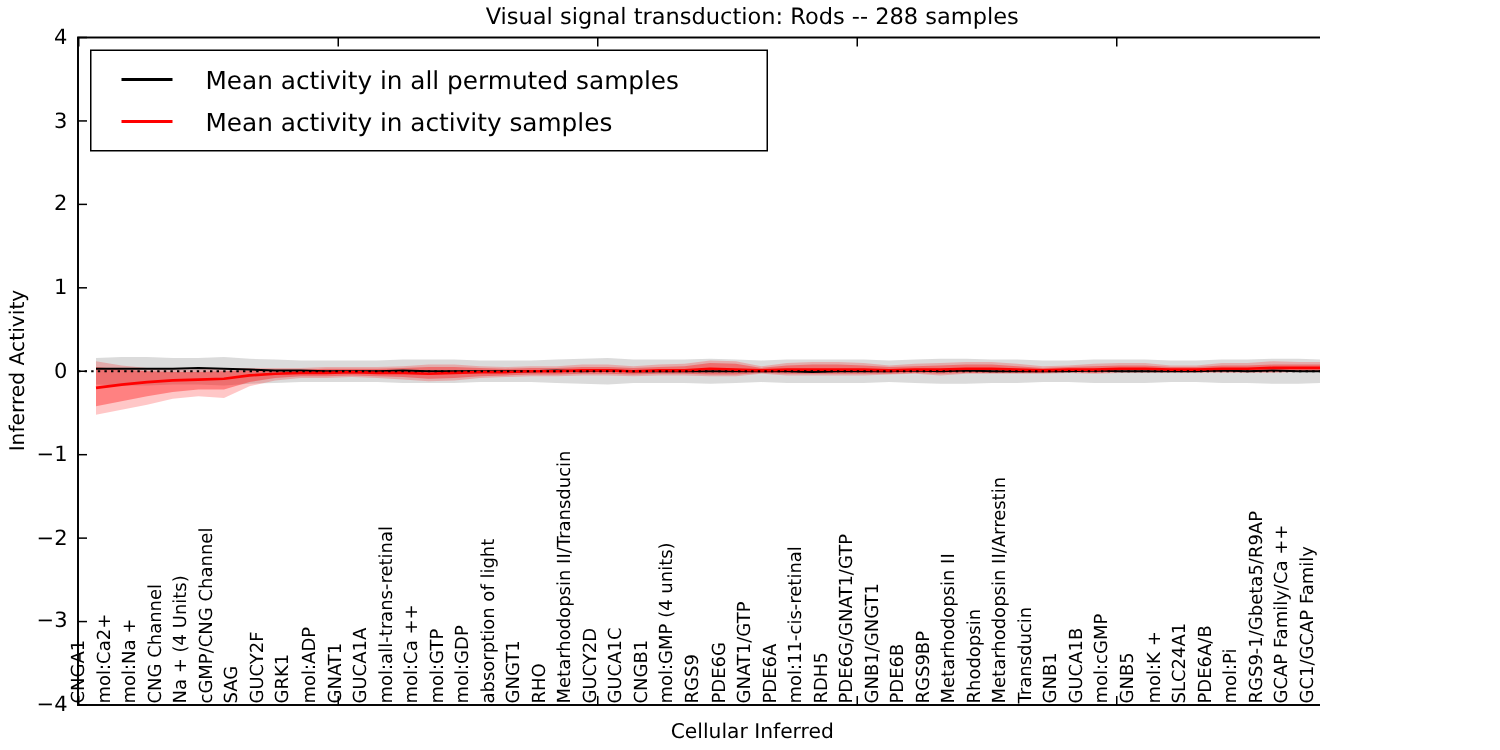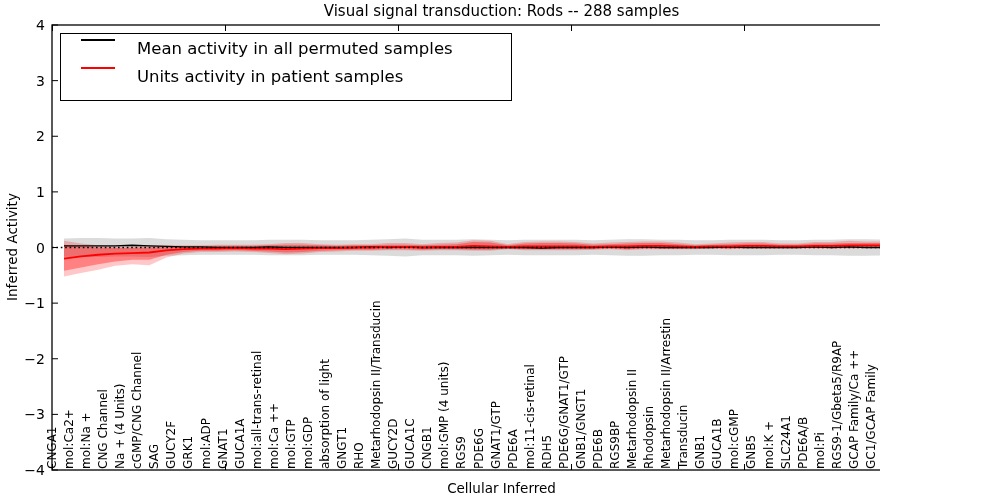--- a/index.html
+++ b/index.html
@@ -27,21 +27,21 @@
   }
   .xcat{
     position:absolute;bottom:31px;transform-origin:0% 100%;
     transform:rotate(-90deg);white-space:nowrap;
     font-size:12px;line-height:12px;height:12px;
   }
   .legend{
     position:absolute;left:60px;top:33px;width:452px;box-sizing:border-box;
     border:1.6px solid #000;background:#fff;padding:5px 12px;
   }
-  .legend-row{display:flex;align-items:flex-start;height:28px;}
+  .legend-row{display:flex;align-items:center;height:28px;}
   .legend-swatch{display:inline-block;width:34px;height:0;border-top:2px solid #000;margin:0 22px 0 8px;}
   .legend-label{font-size:16.5px;}
 </style>
 </head>
 <body>
 
 <div class="chart">
   <svg id="plot" width="1000" height="500">
       <polygon points="64,238.6 81.06,238.04375 98.12,238.04375 115.17999999999999,238.6 132.24,238.6 149.3,238.04375 166.35999999999999,239.15625 183.42,239.7125 200.48,240.26875 217.54,240.26875 234.6,240.26875 251.66,240.26875 268.71999999999997,239.7125 285.78,239.7125 302.84,239.7125 319.9,240.26875 336.96,240.26875 354.02,240.26875 371.08,239.7125 388.14,239.15625 405.2,238.6 422.26,239.7125 439.32,239.7125 456.38,239.7125 473.43999999999994,239.15625 490.49999999999994,239.7125 507.55999999999995,240.26875 524.6199999999999,239.7125 541.68,239.7125 558.74,239.7125 575.8,239.7125 592.86,240.26875 609.92,239.7125 626.9799999999999,239.15625 644.04,239.15625 661.0999999999999,239.7125 678.16,239.7125 695.2199999999999,240.26875 712.28,240.26875 729.3399999999999,239.7125 746.4,239.7125 763.4599999999999,239.7125 780.52,240.26875 797.5799999999999,240.26875 814.64,239.7125 831.6999999999999,239.7125 848.76,239.15625 865.8199999999999,239.15625 882.8799999999999,239.7125 899.9399999999999,239.7125 916.9999999999999,239.7125 934.06,239.15625 934.06,255.84375 916.9999999999999,255.2875 899.9399999999999,255.2875 882.8799999999999,255.2875 865.8199999999999,255.84375 848.76,255.84375 831.6999999999999,255.2875 814.64,255.2875 797.5799999999999,254.73125 780.52,254.73125 763.4599999999999,255.2875 746.4,255.2875 729.3399999999999,255.2875 712.28,254.73125 695.2199999999999,254.73125 678.16,255.2875 661.0999999999999,255.2875 644.04,255.84375 626.9799999999999,255.84375 609.92,255.2875 592.86,254.73125 575.8,255.2875 558.74,255.2875 541.68,255.2875 524.6199999999999,255.2875 507.55999999999995,254.73125 490.49999999999994,255.2875 473.43999999999994,255.84375 456.38,255.2875 439.32,255.2875 422.26,255.2875 405.2,256.4 388.14,255.84375 371.08,255.2875 354.02,254.73125 336.96,254.73125 319.9,254.73125 302.84,255.2875 285.78,255.2875 268.71999999999997,255.2875 251.66,254.73125 234.6,254.73125 217.54,254.73125 200.48,254.73125 183.42,255.2875 166.35999999999999,255.84375 149.3,256.95625 132.24,256.4 115.17999999999999,256.4 98.12,256.95625 81.06,256.95625 64,256.4" fill="#999999" fill-opacity="0.35" stroke="none"></polygon>
       <polygon points="64,240.825 81.06,243.60625 98.12,245.275 115.17999999999999,246.3875 132.24,246.3875 149.3,245.275 166.35999999999999,245.275 183.42,245.275 200.48,245.275 217.54,244.71875 234.6,244.71875 251.66,244.71875 268.71999999999997,244.1625 285.78,243.05 302.84,243.05 319.9,244.1625 336.96,244.71875 354.02,244.1625 371.08,244.1625 388.14,243.05 405.2,243.05 422.26,244.1625 439.32,243.05 456.38,242.49375 473.43999999999994,240.26875 490.49999999999994,240.825 507.55999999999995,244.1625 524.6199999999999,241.9375 541.68,241.38125 558.74,241.38125 575.8,241.9375 592.86,243.60625 609.92,242.49375 626.9799999999999,241.9375 644.04,241.38125 661.0999999999999,241.38125 678.16,242.49375 695.2199999999999,244.1625 712.28,243.60625 729.3399999999999,242.49375 746.4,241.9375 763.4599999999999,241.9375 780.52,243.60625 797.5799999999999,243.60625 814.64,241.9375 831.6999999999999,241.9375 848.76,240.825 865.8199999999999,241.38125 882.8799999999999,241.38125 899.9399999999999,241.9375 916.9999999999999,240.26875 934.06,238.6 934.06,247.5 916.9999999999999,248.05625 899.9399999999999,248.6125 882.8799999999999,248.05625 865.8199999999999,248.05625 848.76,248.6125 831.6999999999999,248.6125 814.64,248.6125 797.5799999999999,248.6125 780.52,248.6125 763.4599999999999,248.6125 746.4,248.6125 729.3399999999999,249.16875 712.28,248.6125 695.2199999999999,249.16875 678.16,249.16875 661.0999999999999,249.16875 644.04,249.16875 626.9799999999999,250.28125 609.92,249.16875 592.86,249.725 575.8,250.28125 558.74,250.28125 541.68,250.28125 524.6199999999999,250.28125 507.55999999999995,249.16875 490.49999999999994,250.8375 473.43999999999994,250.8375 456.38,250.28125 439.32,250.28125 422.26,250.8375 405.2,250.28125 388.14,250.28125 371.08,250.8375 354.02,250.8375 336.96,251.39375 319.9,251.95 302.84,253.61875 285.78,254.175 268.71999999999997,253.0625 251.66,251.95 234.6,251.39375 217.54,251.95 200.48,251.95 183.42,253.61875 166.35999999999999,257.5125 149.3,265.3 132.24,264.1875 115.17999999999999,265.85625 98.12,269.75 81.06,273.0875 64,276.425" fill="#ff0000" fill-opacity="0.22" stroke="none"></polygon>
@@ -149,16 +149,16 @@
       <span class="xcat" style="left: 911px;">GC2/GCAP Family</span>
       <span class="xcat" style="left: 928.06px;">PDE6</span>
     </div>
   <div class="legend">
     <div class="legend-row">
       <span class="legend-swatch" id="sw0" style="border-top-color: rgb(0, 0, 0);"></span>
       <span class="legend-label">Mean activity in all permuted samples</span>
     </div>
     <div class="legend-row">
       <span class="legend-swatch" id="sw1" style="border-top-color: rgb(255, 0, 0);"></span>
-      <span class="legend-label">Units activity in patient samples</span>
+      <span class="legend-label">Mean activity in activity samples</span>
     </div>
   </div>
 </div>
 
 </body></html>

